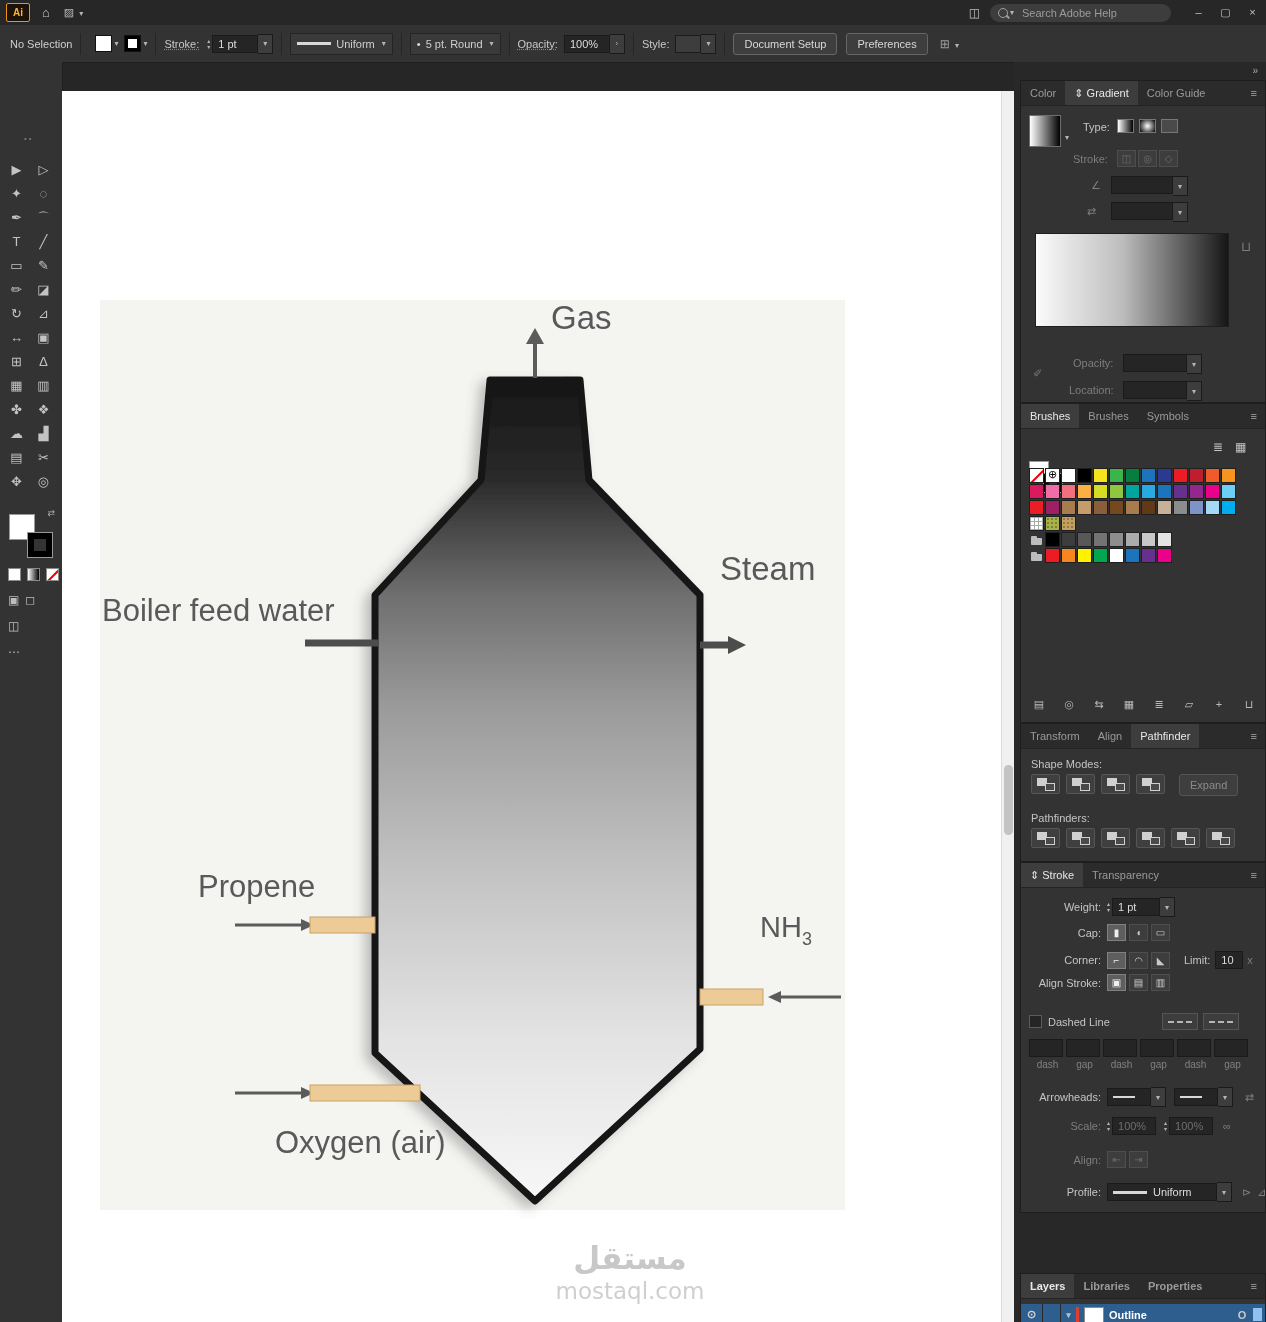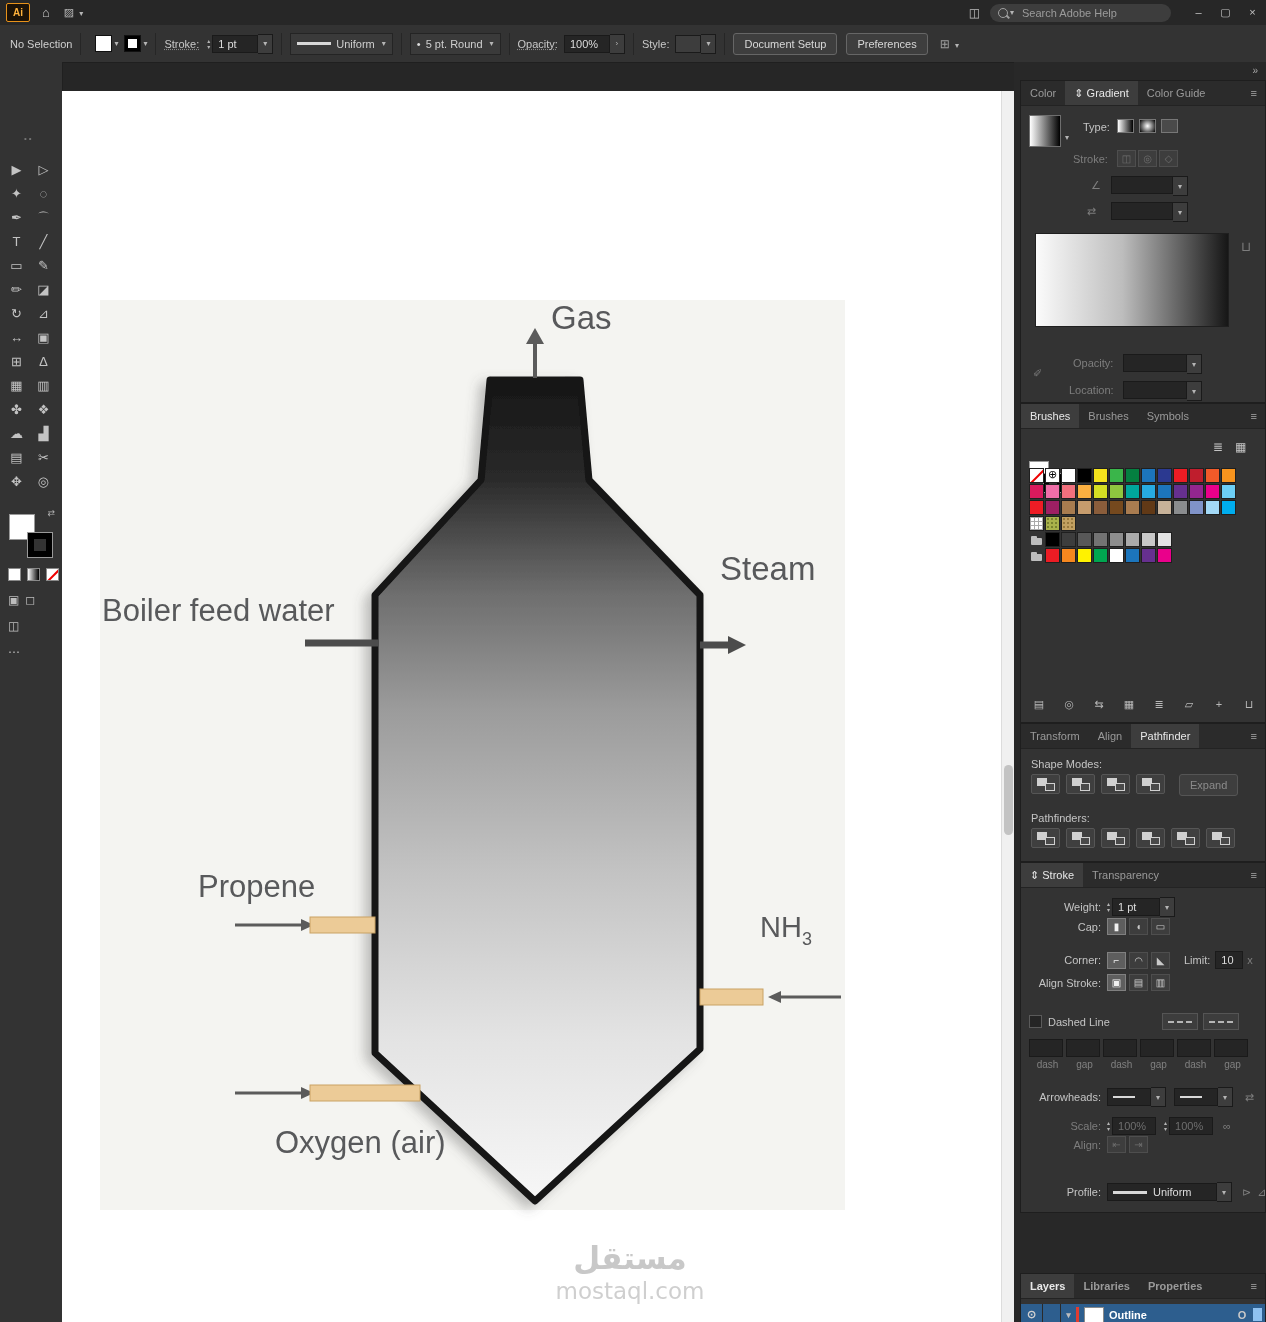--- a/index.html
+++ b/index.html
@@ -491,21 +491,21 @@
       </div>
     <div class="srow" style="top:34px;">
       <span class="rowlbl plbl">Weight:</span>
       <span class="stepperarrows" style="margin-left:0;">
           <i>▴</i>
           <i>▾</i>
         </span>
       <span class="field" style="width:48px;">1 pt</span>
       <span class="caretbox">▾</span>
     </div>
-    <div class="srow" style="top:55px;justify-content:flex-end;">
+    <div class="srow" style="top:61px;justify-content:flex-end;">
       <span class="rowlbl plbl">Cap:</span>
       <span style="display:flex;gap:3px;">
           <div class="icobtn on">▮</div>
           <div class="icobtn">◖</div>
           <div class="icobtn">▭</div>
         </span>
     </div>
     <div class="srow" style="top:88px;">
       <span class="rowlbl plbl">Corner:</span>
       <span style="display:flex;gap:3px;">
@@ -572,21 +572,21 @@
           <i>▾</i>
         </span>
       <span class="field dis" style="width:44px;">100%</span>
       <span class="stepperarrows">
           <i>▴</i>
           <i>▾</i>
         </span>
       <span class="field dis" style="width:44px;">100%</span>
       <span class="plbl dim" style="margin-left:10px;">∞</span>
     </div>
-    <div class="srow" style="top:273px;">
+    <div class="srow" style="top:288px;">
       <span class="rowlbl plbl dim">Align:</span>
       <span style="display:flex;gap:3px;">
           <div class="icobtn dim">⇤</div>
           <div class="icobtn dim">⇥</div>
         </span>
     </div>
     <div class="srow" style="top:319px;">
       <span class="rowlbl plbl">Profile:</span>
       <span class="field" style="width:110px;gap:6px;">
           <span class="pline"></span>

